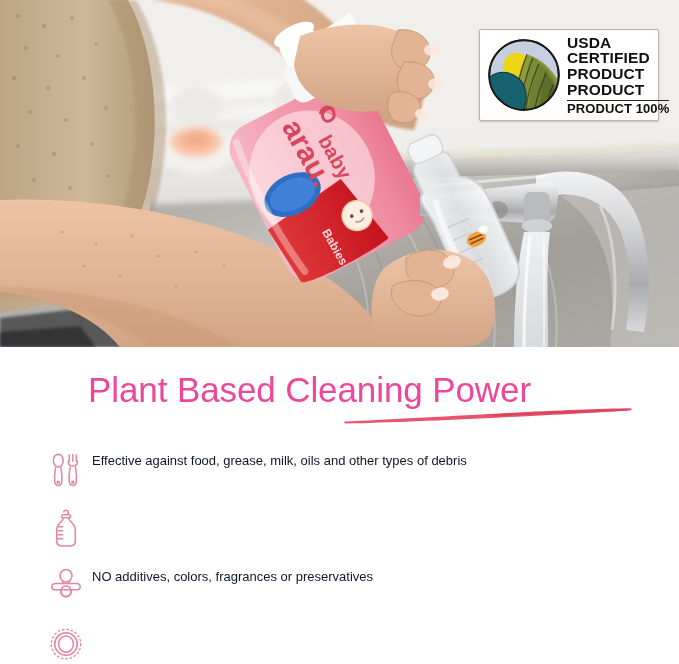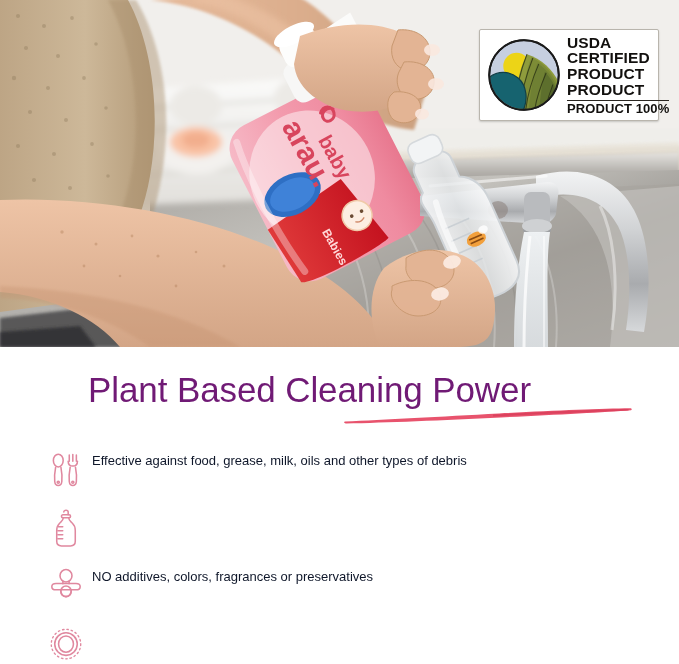--- a/index.html
+++ b/index.html
@@ -86,21 +86,21 @@
     position: absolute;
     left: 88px;
     top: 23px;
     width: 560px;
   }
   .headline {
     margin: 0;
     font-size: 35px;
     font-weight: 400;
     letter-spacing: -0.1px;
-    color: #701a75;
+    color: #ec4899;
     line-height: 1.12;
     white-space: nowrap;
   }
   .swoosh {
     position: absolute;
     left: 255px;
     top: 37px;
     width: 290px;
     height: 17px;
     pointer-events: none;

